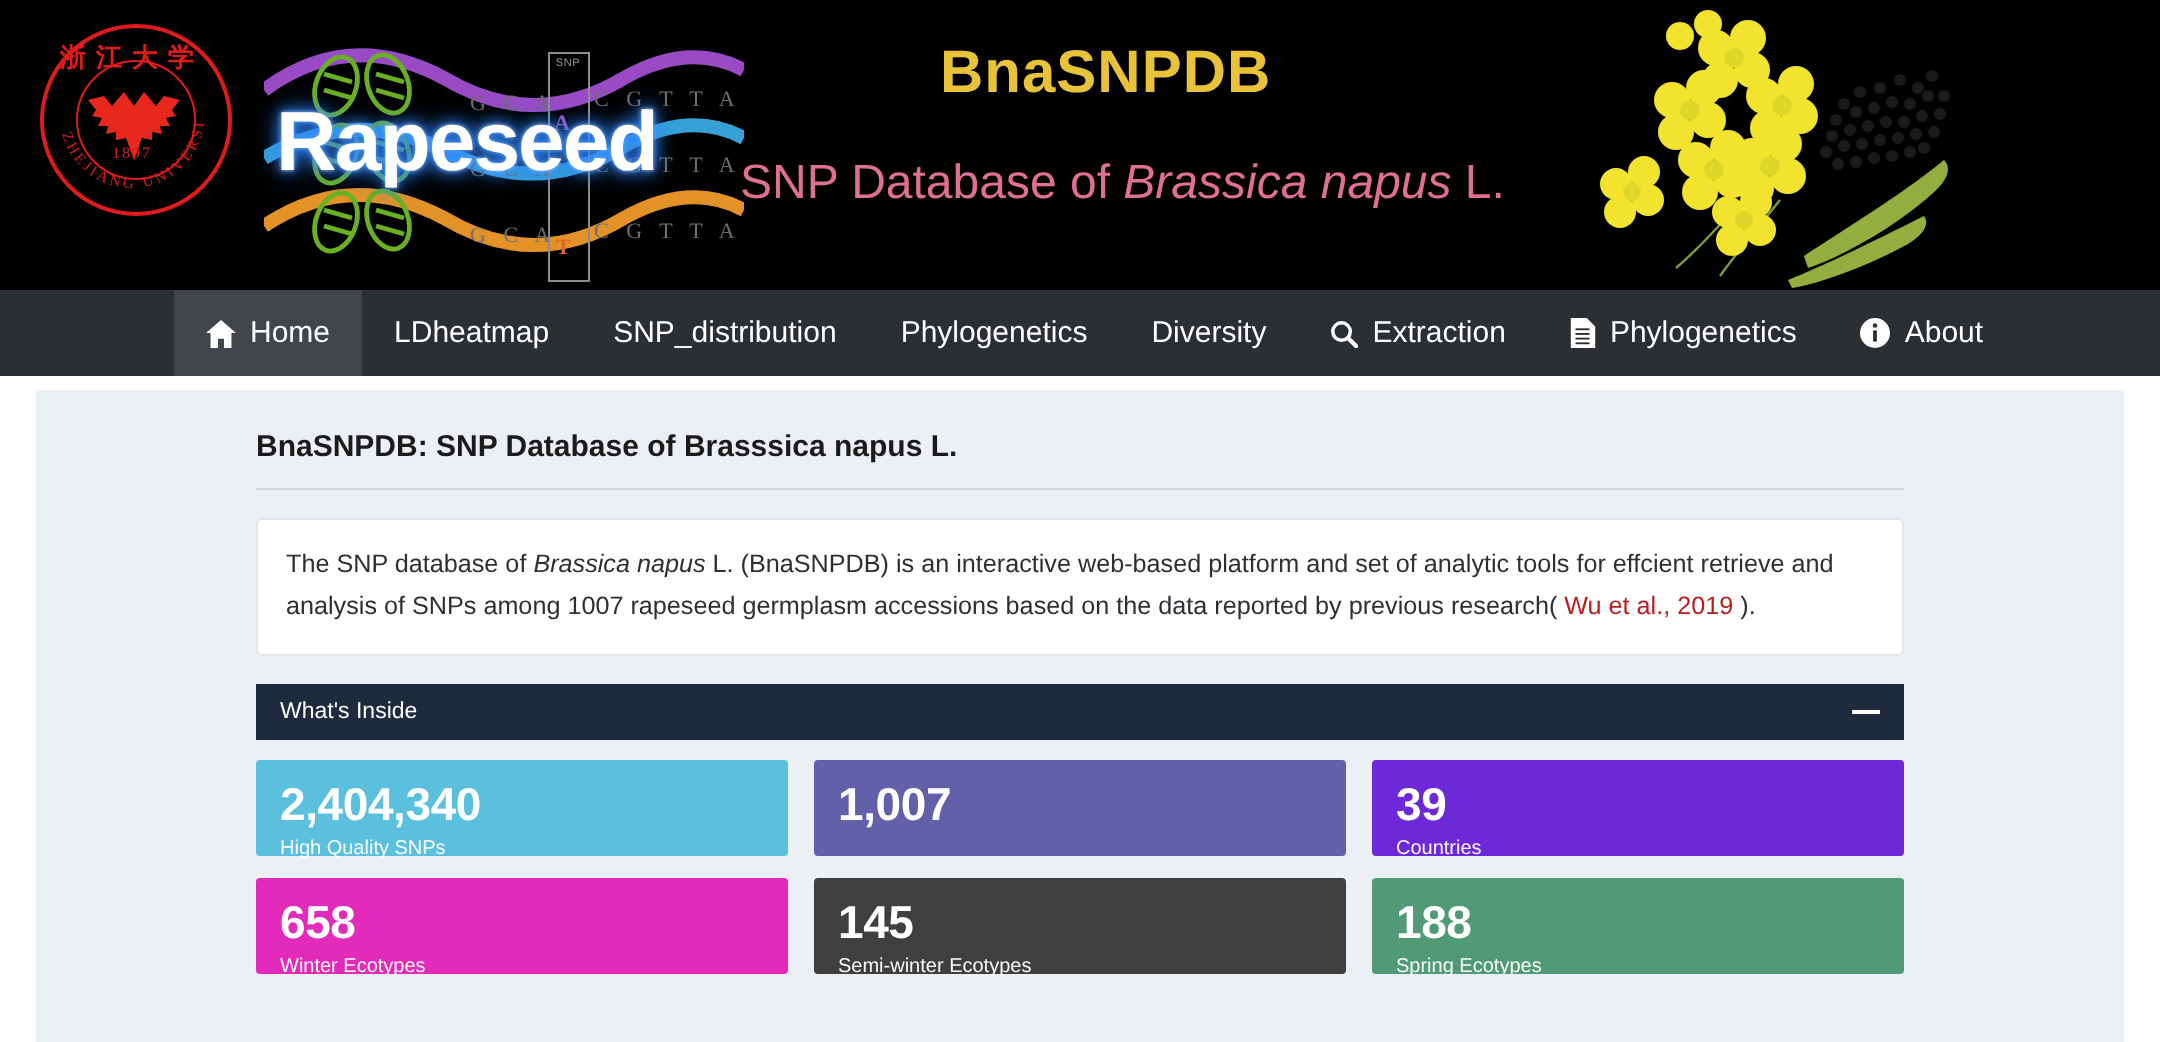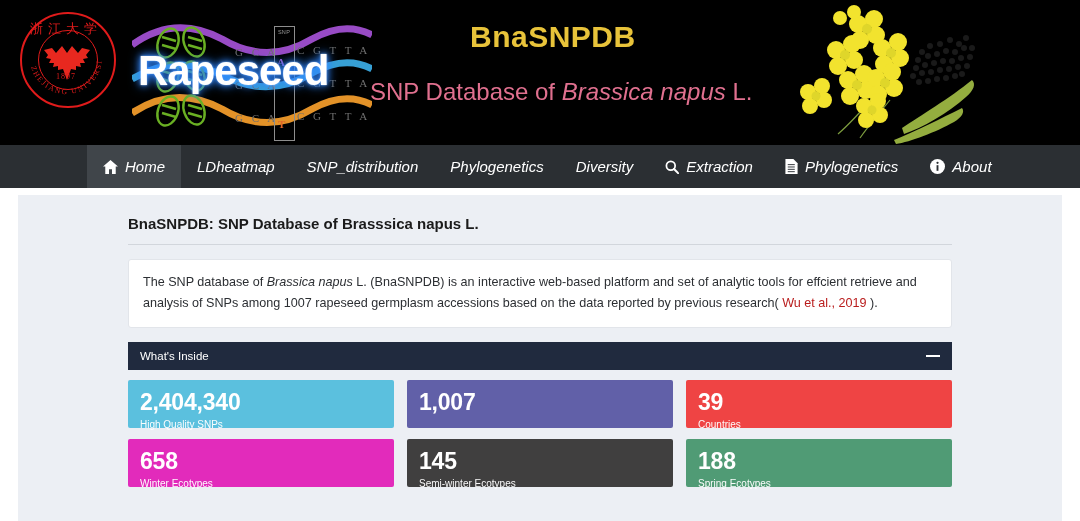--- a/index.html
+++ b/index.html
@@ -66,20 +66,21 @@
   }
   .zju-cn {
     position: absolute;
     left: 0; top: 8px;
     width: 92px;
     text-align: center;
     color: #e01b1b;
     font-size: 13px;
     letter-spacing: 5px;
     font-family: "DejaVu Sans", sans-serif;
+    font-weight: bold;
   }
 
   
   .dna-art {
     position: absolute;
     left: 132px;
     top: 17px;
     width: 240px;
     height: 130px;
     overflow: hidden;
@@ -165,21 +166,20 @@
   
   .navbar {
     position: relative;
     width: 1080px;
     height: 43px;
     background: #2b2f33;
     display: flex;
     align-items: stretch;
     padding-left: 87px;
     box-sizing: border-box;
-    font-style: italic;
   }
   .nav-item {
     display: flex;
     align-items: center;
     gap: 7px;
     padding: 0 16px;
     color: #ffffff;
     font-size: 15px;
     cursor: pointer;
     white-space: nowrap;
@@ -520,21 +520,21 @@
 
           <div class="stat-card" style="background:#5bc0de;">
             <div class="stat-num">2,404,340</div>
             <div class="stat-label">High Quality SNPs</div>
           </div>
 
           <div class="stat-card" style="background:#6160a8;">
             <div class="stat-num">1,007</div>
           </div>
 
-          <div class="stat-card" style="background:#ef4444;">
+          <div class="stat-card" style="background:#6d28d9;">
             <div class="stat-num">39</div>
             <div class="stat-label">Countries</div>
           </div>
 
           <div class="stat-card" style="background:#e22bbb;">
             <div class="stat-num">658</div>
             <div class="stat-label">Winter Ecotypes</div>
           </div>
 
           <div class="stat-card" style="background:#403f3f;">

